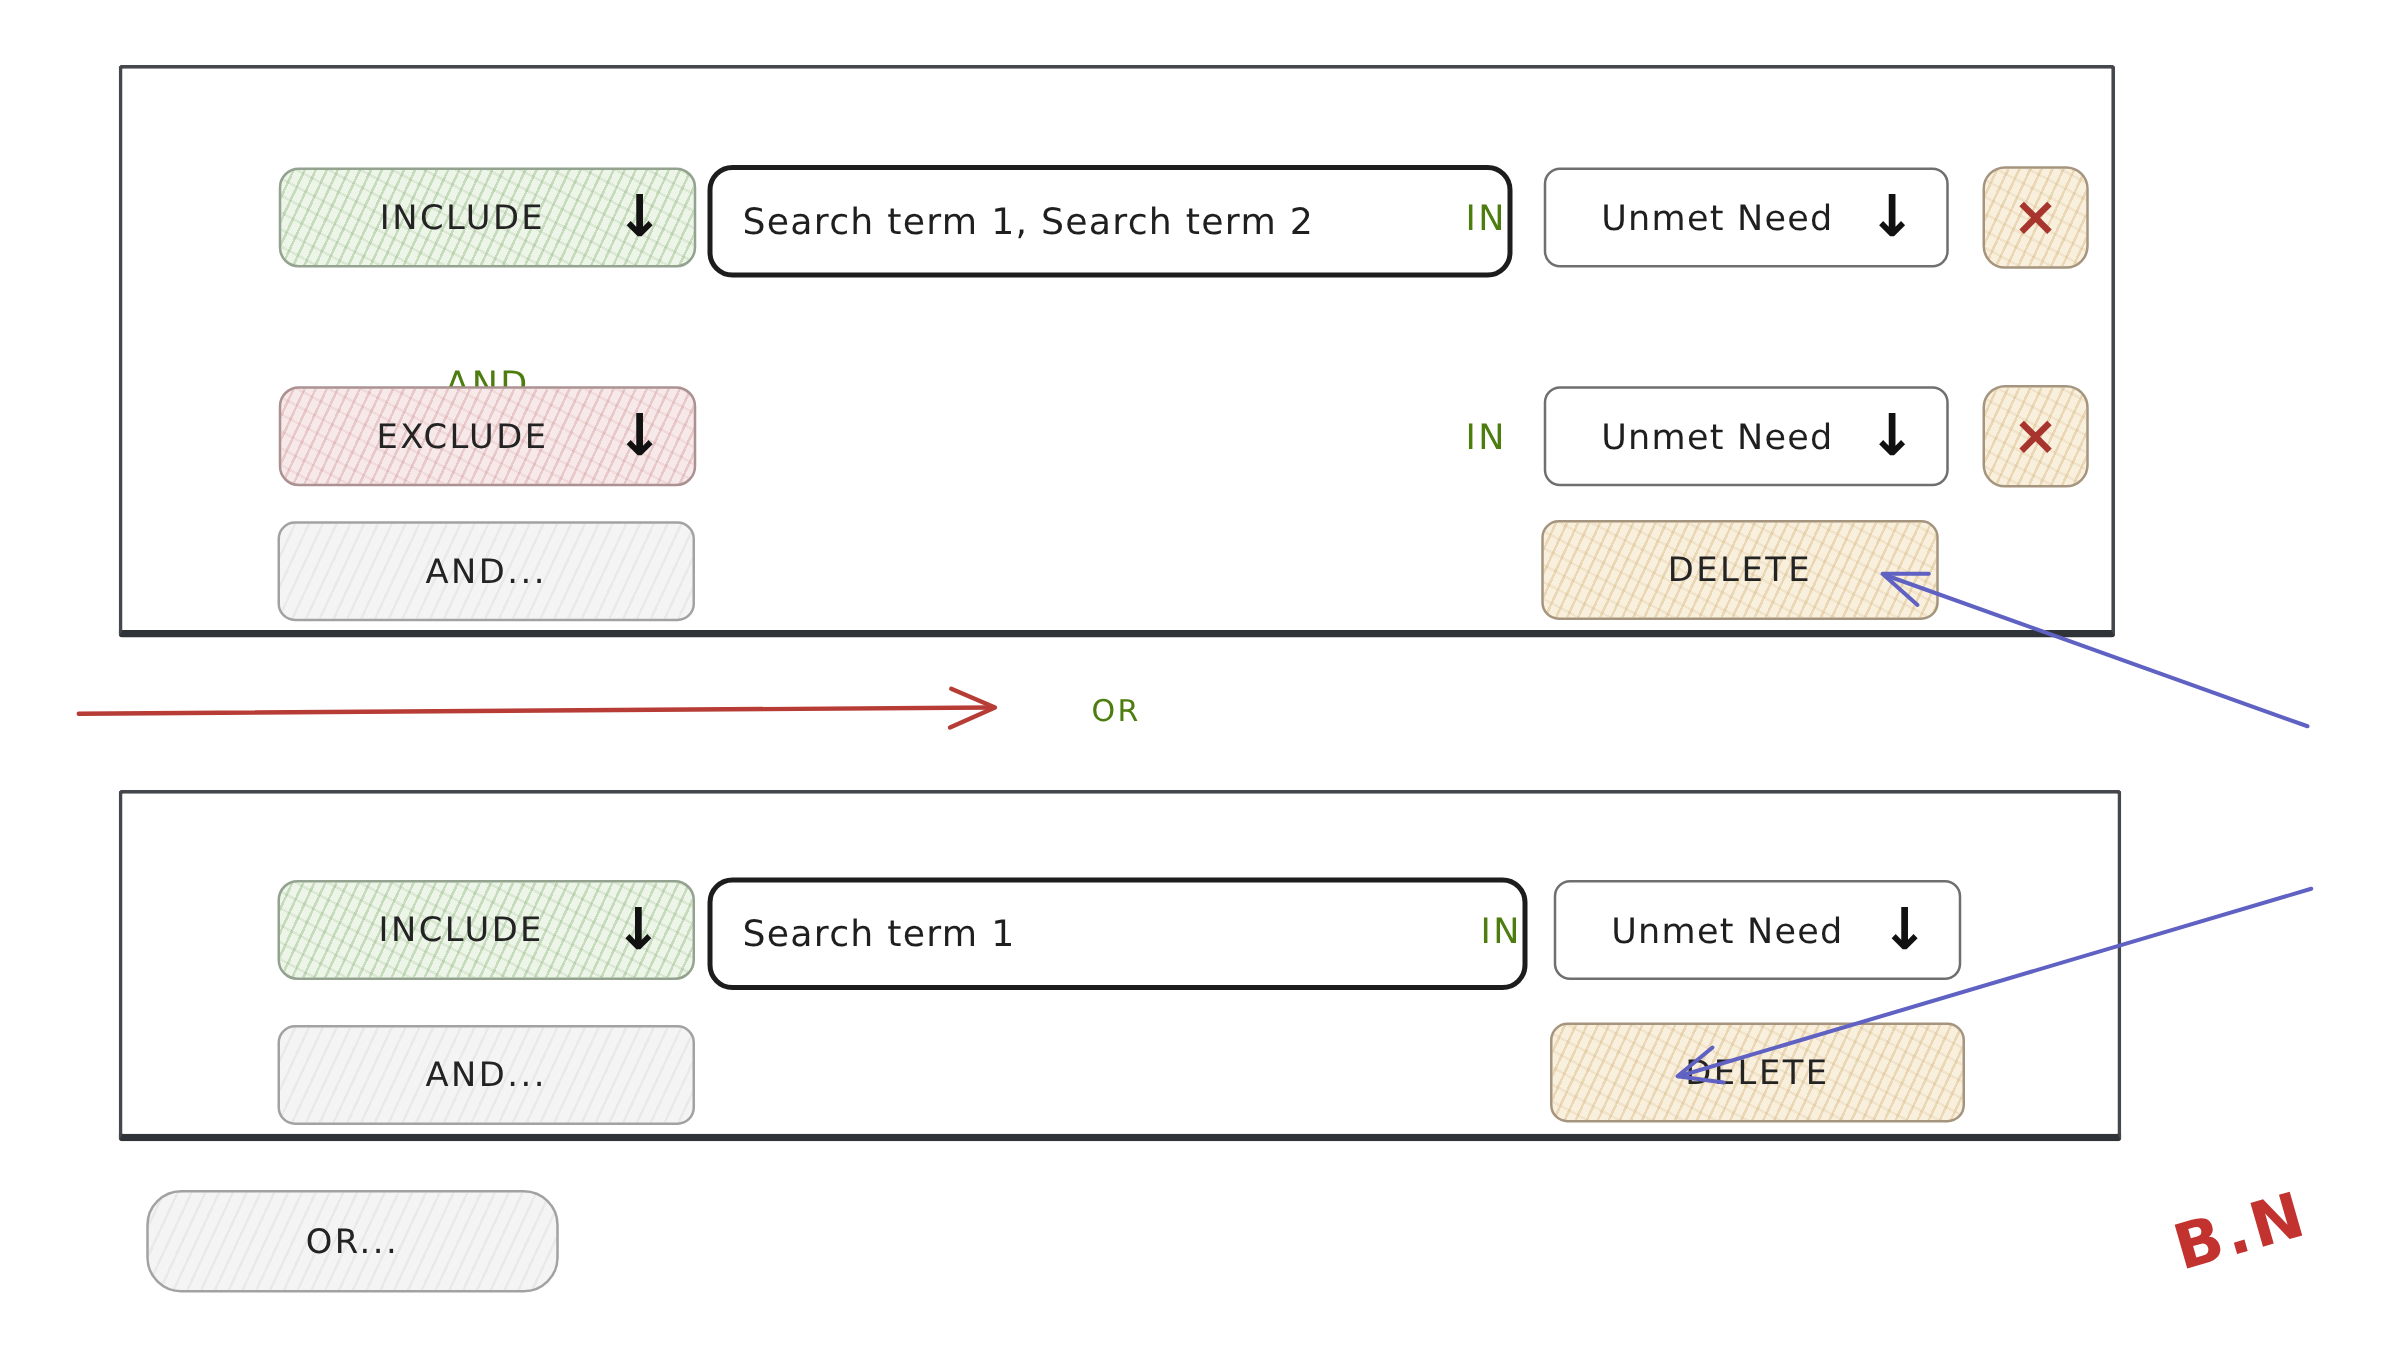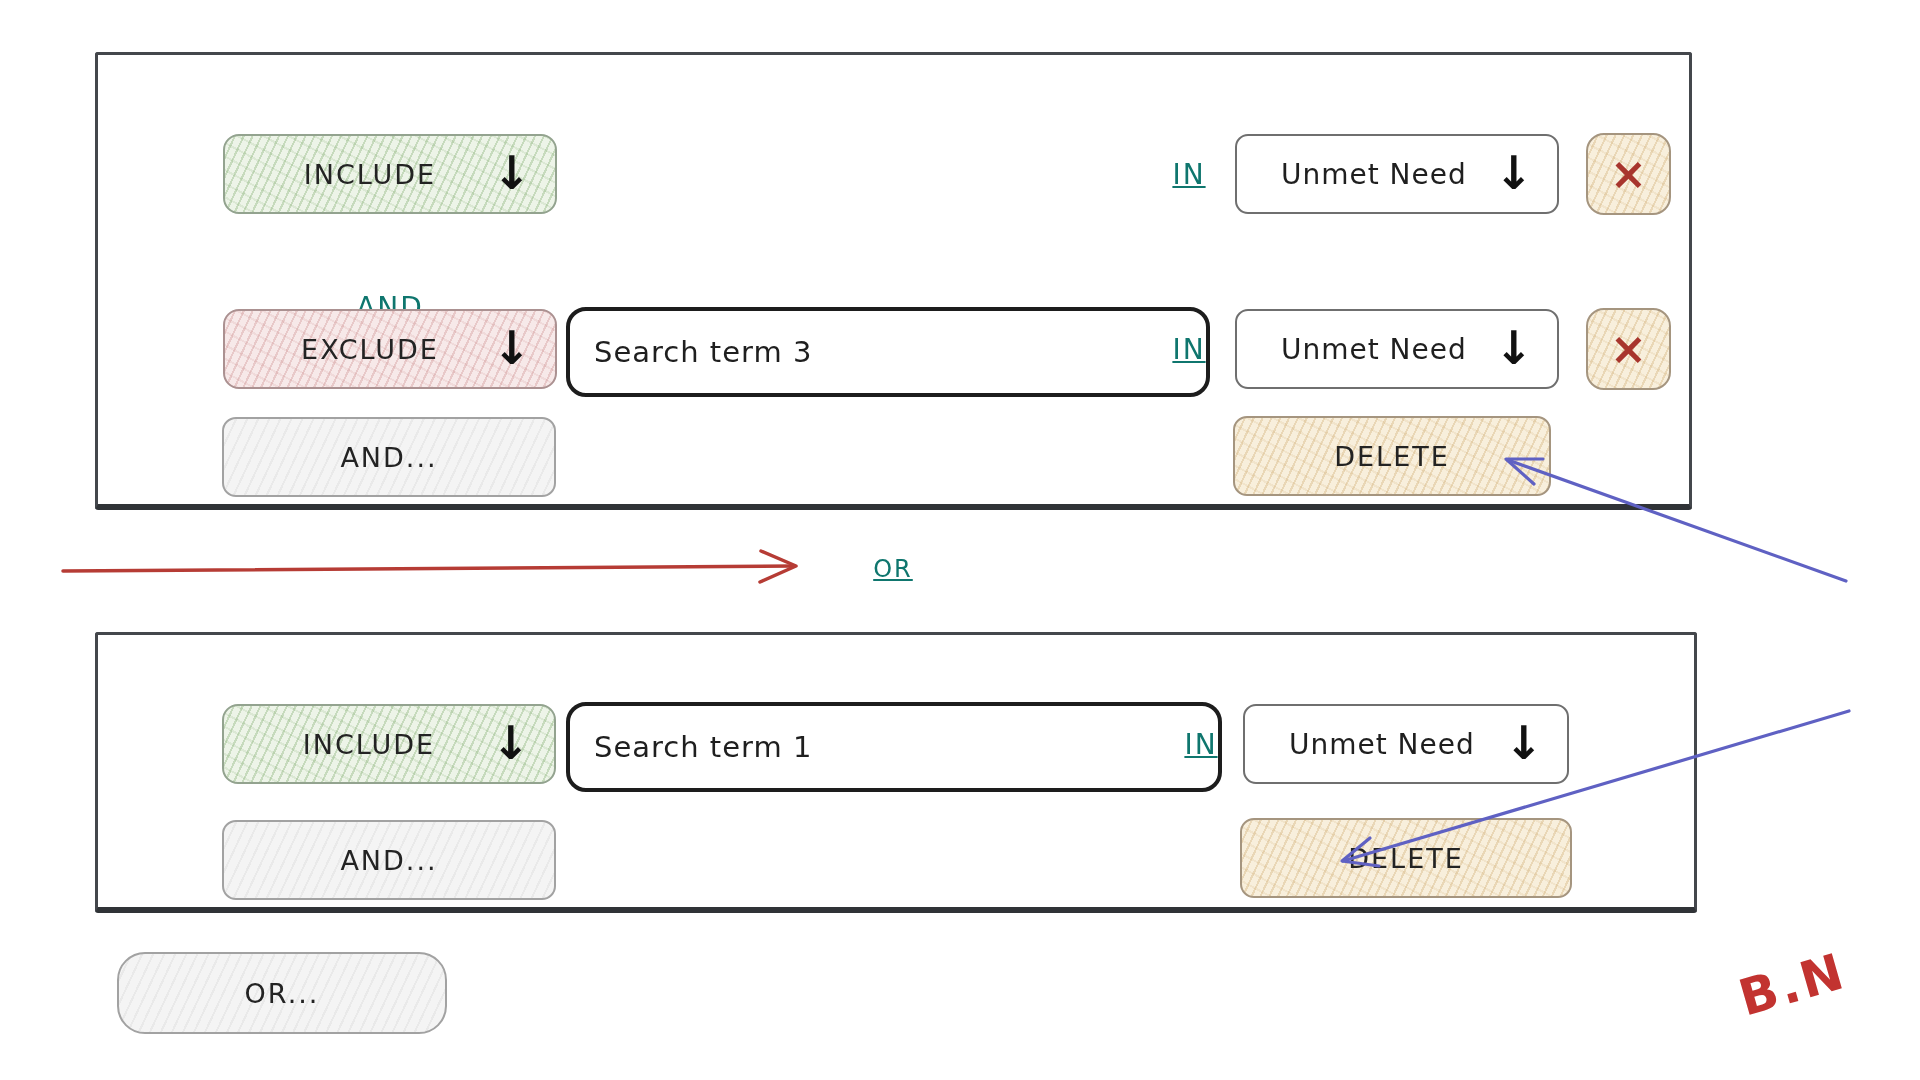--- a/index.html
+++ b/index.html
@@ -68,56 +68,56 @@
     border:2px solid #6f6f6f;border-radius:13px;background:#fff;
     display:flex;align-items:center;cursor:pointer;
     font-size:28px;letter-spacing:1px;color:#1f1f1f;padding-left:44px;
   }
   .xbtn{
     border-radius:18px;display:flex;align-items:center;justify-content:center;cursor:pointer;
   }
   .xbtn .glyph{font-size:44px;font-weight:700;color:#a8352d;line-height:1;}
   .inline-label{
     display:flex;align-items:center;justify-content:center;
-    font-size:28px;font-weight:500;letter-spacing:2px;color:#0f766e;text-decoration:underline;
+    font-size:28px;font-weight:500;letter-spacing:2px;color:#4d7c0f;
   }
   .signature{
     font-size:50px;font-weight:600;color:#c23330;letter-spacing:3px;
     transform:rotate(-16deg);
   }
   svg.overlay{position:absolute;left:0;top:0;pointer-events:none;}
 </style>
 </head>
 <body>
 
 <div class="stage">
 
   <div class="abs panel" style="left:95px;top:52px;width:1597px;height:458px;"></div>
 
   <div class="abs sbtn hatch-green" style="left:223px;top:134px;width:334px;height:80px;">
     <span style="margin-right:40px;">INCLUDE</span>
     <span class="darrow">↓</span>
   </div>
+  <div class="abs" style="left:566px;top:132px;width:588px;height:82px;">
+    <input class="terms-input" value="Search term 1, Search term 2" style="">
+  </div>
   <div class="abs inline-label" style="left:1160px;top:150px;width:58px;height:48px;">IN</div>
   <div class="abs dropdown" style="left:1235px;top:134px;width:324px;height:80px;">
     <span>Unmet Need</span>
     <span class="darrow">↓</span>
   </div>
   <div class="abs xbtn hatch-tan" style="left:1586px;top:133px;width:85px;height:82px;">
     <span class="glyph">×</span>
   </div>
 
   <div class="abs inline-label" style="left:327px;top:244px;width:126px;height:46px;margin-top:40px;">AND</div>
 
   <div class="abs sbtn hatch-pink" style="left:223px;top:309px;width:334px;height:80px;">
     <span style="margin-right:40px;">EXCLUDE</span>
     <span class="darrow">↓</span>
-  </div>
-  <div class="abs" style="left:566px;top:307px;width:588px;height:82px;">
-    <input class="terms-input" value="Search term 3" style="">
   </div>
   <div class="abs inline-label" style="left:1160px;top:325px;width:58px;height:48px;">IN</div>
   <div class="abs dropdown" style="left:1235px;top:309px;width:324px;height:80px;">
     <span>Unmet Need</span>
     <span class="darrow">↓</span>
   </div>
   <div class="abs xbtn hatch-tan" style="left:1586px;top:308px;width:85px;height:82px;">
     <span class="glyph">×</span>
   </div>
 

